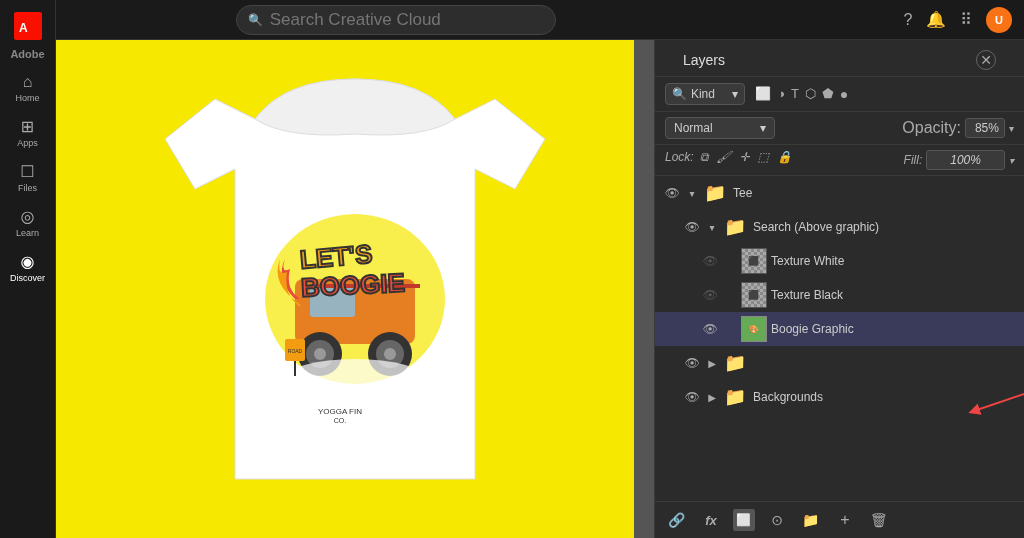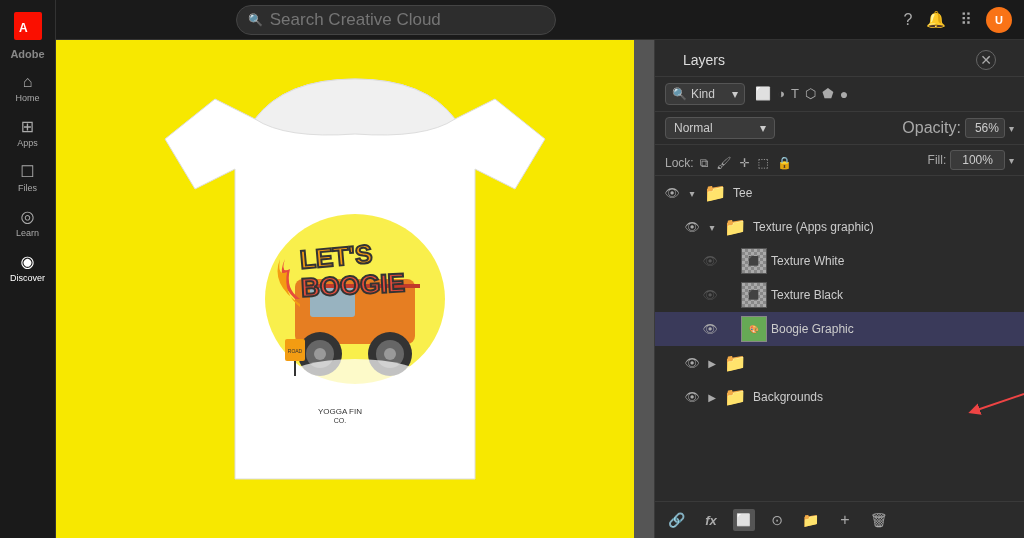--- a/index.html
+++ b/index.html
@@ -235,42 +235,43 @@
       color: #ccc;
       font-size: 12px;
       padding: 2px 5px;
       min-width: 40px;
       text-align: right;
     }
 
     
     .lock-row {
       display: flex;
-      align-items: flex-end;
+      align-items: flex-start;
       padding: 5px 10px;
       gap: 6px;
       border-bottom: 1px solid #3a3a3a;
+      font-style: italic;
     }
     .lock-label { color: #aaa; font-size: 12px; }
     .lock-icons { display: flex; gap: 8px; }
     .lock-icon { color: #aaa; font-size: 12px; cursor: pointer; }
     .fill-row {
       display: flex;
       align-items: center;
       gap: 4px;
       margin-left: auto;
     }
     .fill-label { color: #aaa; font-size: 12px; }
     .fill-value {
       background: #3a3a3a;
       border: 1px solid #555;
       border-radius: 3px;
       color: #ccc;
       font-size: 12px;
-      padding: 2px 11px;
+      padding: 2px 23px;
       min-width: 42px;
       text-align: right;
     }
 
     
     .layers-list {
       flex: 1;
       overflow-y: auto;
       overflow-x: hidden;
     }
@@ -494,21 +495,21 @@
         </div>
       </div>
 
       <div class="blend-row">
         <div class="blend-dropdown">
           <span>Normal</span>
           <span style="margin-left:auto;">▾</span>
         </div>
         <div class="opacity-row">
           <span class="opacity-label">Opacity:</span>
-          <div class="opacity-value">56%</div>
+          <div class="opacity-value">85%</div>
           <span style="color:#aaa;font-size:10px;">▾</span>
         </div>
       </div>
 
       <div class="lock-row">
         <span class="lock-label">Lock:</span>
         <div class="lock-icons">
           <span class="lock-icon">⧉</span>
           <span class="lock-icon">🖌</span>
           <span class="lock-icon">✛</span>
@@ -532,21 +533,21 @@
           </div>
           <span class="layer-name">Tee</span>
         </div>
 
         <div class="layer-item indent-1">
           <div class="layer-vis">👁</div>
           <div class="layer-expand">▾</div>
           <div class="layer-thumb folder">
             <span class="folder-icon">📁</span>
           </div>
-          <span class="layer-name">Texture (Apps graphic)</span>
+          <span class="layer-name">Search (Above graphic)</span>
         </div>
 
         <div class="layer-item indent-2">
           <div class="layer-vis" style="color:#555;">👁</div>
           <div class="layer-expand" style="width:14px;"></div>
           <div class="layer-thumb checker">
             <span style="font-size:9px;color:#666;">⬛</span>
           </div>
           <span class="layer-name">Texture White</span>
         </div>

